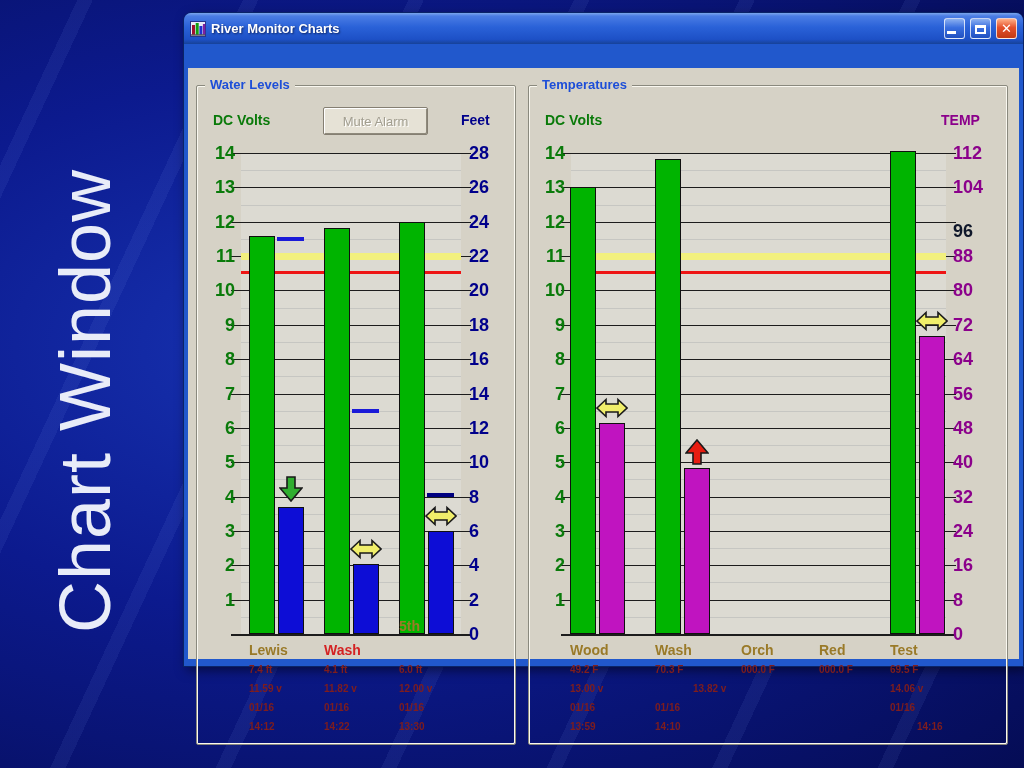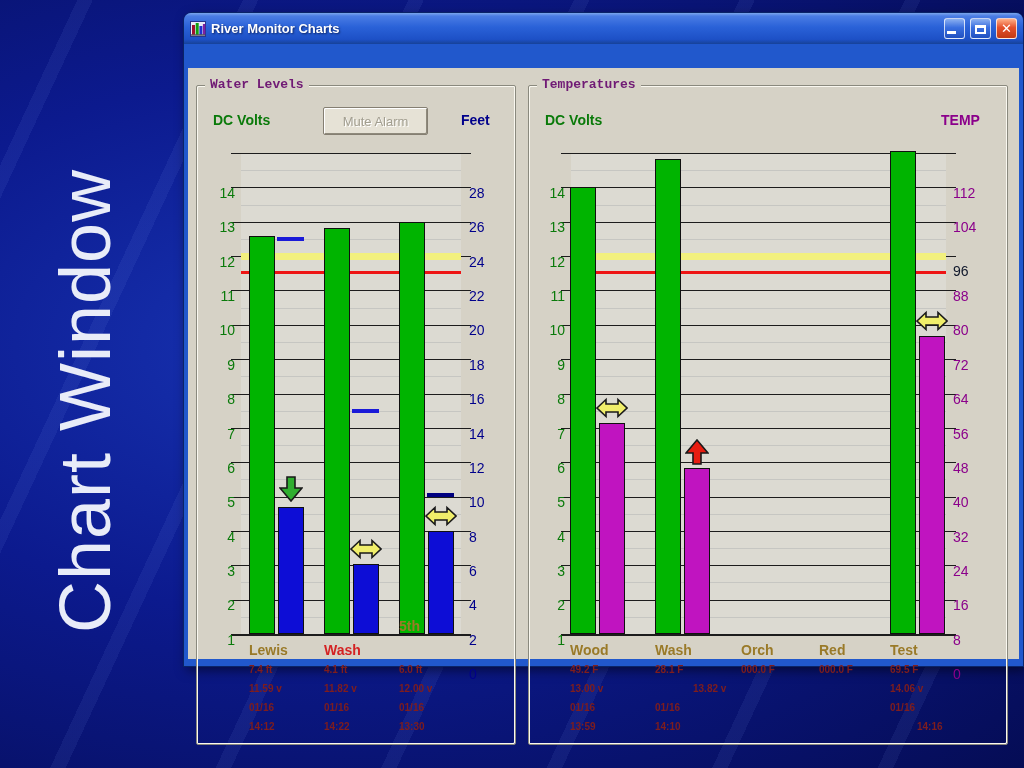--- a/index.html
+++ b/index.html
@@ -36,28 +36,28 @@
     border-bottom:1px solid #cdc9b8;display:flex;align-items:center;gap:20px;
     padding:0 8px;box-sizing:border-box;font-size:13px;color:#111;}
   .menu-item{display:inline-block;cursor:default;}
   .menu-item::first-letter{text-decoration:underline;}
   .client{position:absolute;left:4px;right:4px;top:55px;bottom:7px;background:#d6d2c6;}
 
   
   .panel{position:absolute;top:17px;height:660px;border:1px solid #8a897e;border-radius:2px;
     box-shadow:inset 1px 1px 0 #faf8f0, inset -1px -1px 0 #faf8f0;box-sizing:border-box;}
   .legend{position:absolute;top:-9px;left:8px;background:#d6d2c6;padding:0 5px;
-    color:#701a75;font-weight:bold;font-size:13px;white-space:nowrap;font-family:Liberation Mono, monospace;}
+    color:#1d4ed8;font-weight:bold;font-size:13px;white-space:nowrap;}
   .axis-h{position:absolute;top:26px;font-weight:bold;font-size:14px;white-space:nowrap;}
   .canvas{position:absolute;inset:0;}
   .mute-btn{position:absolute;left:126px;top:21px;width:105px;height:28px;
     background:#e6e2d6;border:1px solid #857f72;border-radius:2px;
     box-shadow:inset 1px 1px 0 #ffffff, inset -1px -1px 0 #8f8a7c;
     color:#a29e90;text-shadow:1px 1px 0 #fff;font-size:13px;font-family:inherit;cursor:default;}
-  .tick{position:absolute;font-weight:normal;font-size:14px;line-height:16px;white-space:nowrap;margin-top:40px;}
+  .tick{position:absolute;font-weight:bold;font-size:18px;line-height:16px;white-space:nowrap;}
   .tick.right{text-align:left;}
   .tick.left{text-align:right;}
   .bar{position:absolute;border:1px solid #101010;box-sizing:border-box;}
   .st-name{position:absolute;font-weight:bold;font-size:14px;white-space:nowrap;}
   .st-read{position:absolute;font-weight:bold;font-size:10px;color:#7f1d1d;white-space:nowrap;}
   .trend{position:absolute;line-height:0;}
 </style>
 </head>
 <body>
 
@@ -267,21 +267,21 @@
             <div class="st-read" style="left: 41px; top: 578px; position: absolute;">49.2 F</div>
             <div class="st-read" style="left: 41px; top: 597px; position: absolute;">13.00 v</div>
             <div class="st-read" style="left: 41px; top: 616px; position: absolute;">01/16</div>
             <div class="st-read" style="left: 41px; top: 635px; position: absolute;">13:59</div>
             <div class="bar" style="left: 126px; top: 73.1843px; width: 26px; height: 474.816px; background: rgb(0, 180, 0); position: absolute;"></div>
             <div class="bar" style="left: 155px; top: 381.797px; width: 26px; height: 166.203px; background: rgb(192, 20, 192); position: absolute;"></div>
             <div class="trend" style="position: absolute; left: 156px; top: 352.797px;"><svg width="24" height="26" viewBox="0 0 24 26">
                 <path d="M8 25 L16 25 L16 14 L23 14 L12 1 L1 14 L8 14 Z" fill="#e81c10" stroke="#1a1a1a" stroke-width="1.6" stroke-linejoin="miter"></path>
               </svg></div>
             <div class="st-name" style="left: 126px; top: 556px; color: rgb(154, 122, 40); position: absolute;">Wash</div>
-            <div class="st-read" style="left: 126px; top: 578px; position: absolute;">28.1 F</div>
+            <div class="st-read" style="left: 126px; top: 578px; position: absolute;">70.3 F</div>
             <div class="st-read" style="left: 126px; top: 597px; position: absolute; margin-left: 38px;">13.82 v</div>
             <div class="st-read" style="left: 126px; top: 616px; position: absolute;">01/16</div>
             <div class="st-read" style="left: 126px; top: 635px; position: absolute;">14:10</div>
             <div class="st-name" style="left: 212px; top: 556px; color: rgb(154, 122, 40); position: absolute;">Orch</div>
             <div class="st-read" style="left: 212px; top: 578px; position: absolute;">000.0 F</div>
             <div class="st-name" style="left: 290px; top: 556px; color: rgb(154, 122, 40); position: absolute;">Red</div>
             <div class="st-read" style="left: 290px; top: 578px; position: absolute;">000.0 F</div>
             <div class="bar" style="left: 361px; top: 64.9386px; width: 26px; height: 483.061px; background: rgb(0, 180, 0); position: absolute;"></div>
             <div class="bar" style="left: 390px; top: 249.522px; width: 26px; height: 298.478px; background: rgb(192, 20, 192); position: absolute;"></div>
             <div class="trend" style="position: absolute; left: 387px; top: 222.522px;"><svg width="32" height="24" viewBox="0 0 32 24">

